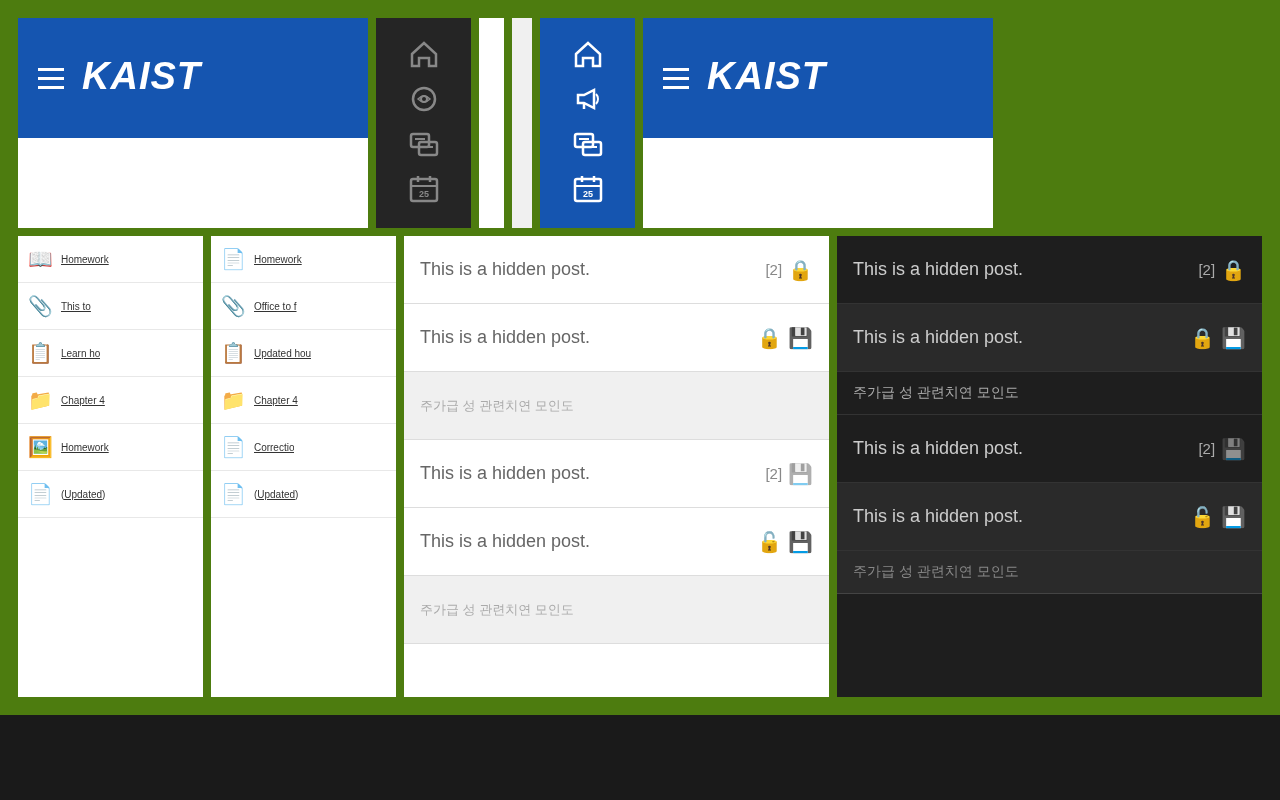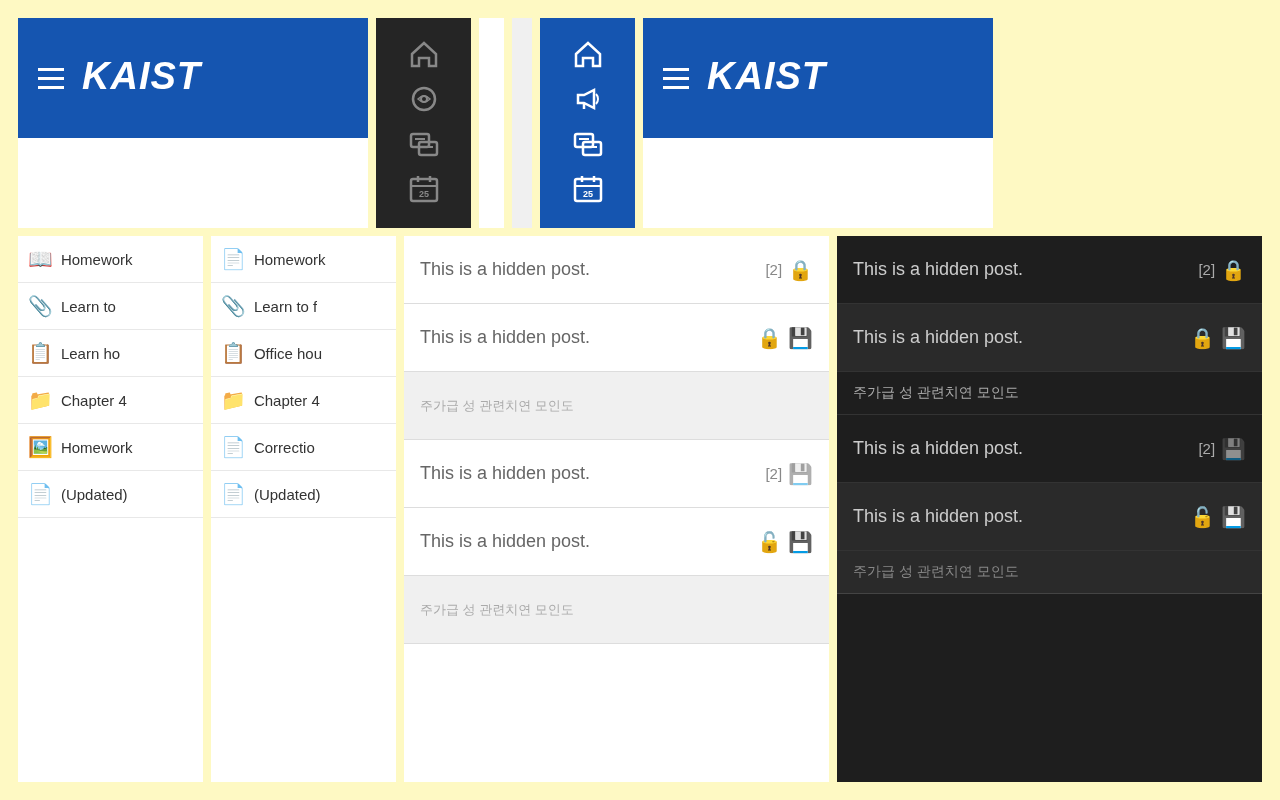--- a/index.html
+++ b/index.html
@@ -13,22 +13,22 @@
 
     .logo-wrapper {
       display: flex;
       flex-direction: column;
       align-items: center;
     }
 
     
     .page-wrapper {
       width: 1280px;
-      height: 800px;
-      background: #fef9c3;
+      height: 715px;
+      background: #4d7c0f;
       padding: 18px;
       display: flex;
       flex-direction: column;
       gap: 8px;
     }
 
     .top-row {
       display: flex;
       gap: 8px;
       height: 210px;
@@ -159,21 +159,21 @@
     .fitem {
       display: flex;
       align-items: center;
       padding: 11px 10px;
       border-bottom: 1px solid #e8e8e8;
       gap: 8px;
       cursor: pointer;
     }
 
     .fitem-icon { font-size: 20px; flex-shrink: 0; }
-    .fitem-text { font-size: 15px; color: #333; white-space: nowrap; overflow: hidden; text-overflow: ellipsis; }
+    .fitem-text { font-size: 10px; color: #333; white-space: nowrap; overflow: hidden; text-overflow: ellipsis; text-decoration: underline; }
 
     
     .posts-white {
       flex: 1;
       background: white;
       display: flex;
       flex-direction: column;
     }
 
     .posts-dark {
@@ -351,21 +351,21 @@
 
   <div class="bottom-row">
 
     <div class="file-panel">
       <div class="fitem">
         <span class="fitem-icon">📖</span>
         <span class="fitem-text">Homework</span>
       </div>
       <div class="fitem">
         <span class="fitem-icon">📎</span>
-        <span class="fitem-text">Learn to</span>
+        <span class="fitem-text">This to</span>
       </div>
       <div class="fitem">
         <span class="fitem-icon">📋</span>
         <span class="fitem-text">Learn ho</span>
       </div>
       <div class="fitem">
         <span class="fitem-icon">📁</span>
         <span class="fitem-text">Chapter 4</span>
       </div>
       <div class="fitem">
@@ -378,25 +378,25 @@
       </div>
     </div>
 
     <div class="file-panel">
       <div class="fitem">
         <span class="fitem-icon">📄</span>
         <span class="fitem-text">Homework</span>
       </div>
       <div class="fitem">
         <span class="fitem-icon">📎</span>
-        <span class="fitem-text">Learn to f</span>
+        <span class="fitem-text">Office to f</span>
       </div>
       <div class="fitem">
         <span class="fitem-icon">📋</span>
-        <span class="fitem-text">Office hou</span>
+        <span class="fitem-text">Updated hou</span>
       </div>
       <div class="fitem">
         <span class="fitem-icon">📁</span>
         <span class="fitem-text">Chapter 4</span>
       </div>
       <div class="fitem">
         <span class="fitem-icon">📄</span>
         <span class="fitem-text">Correctio</span>
       </div>
       <div class="fitem">

